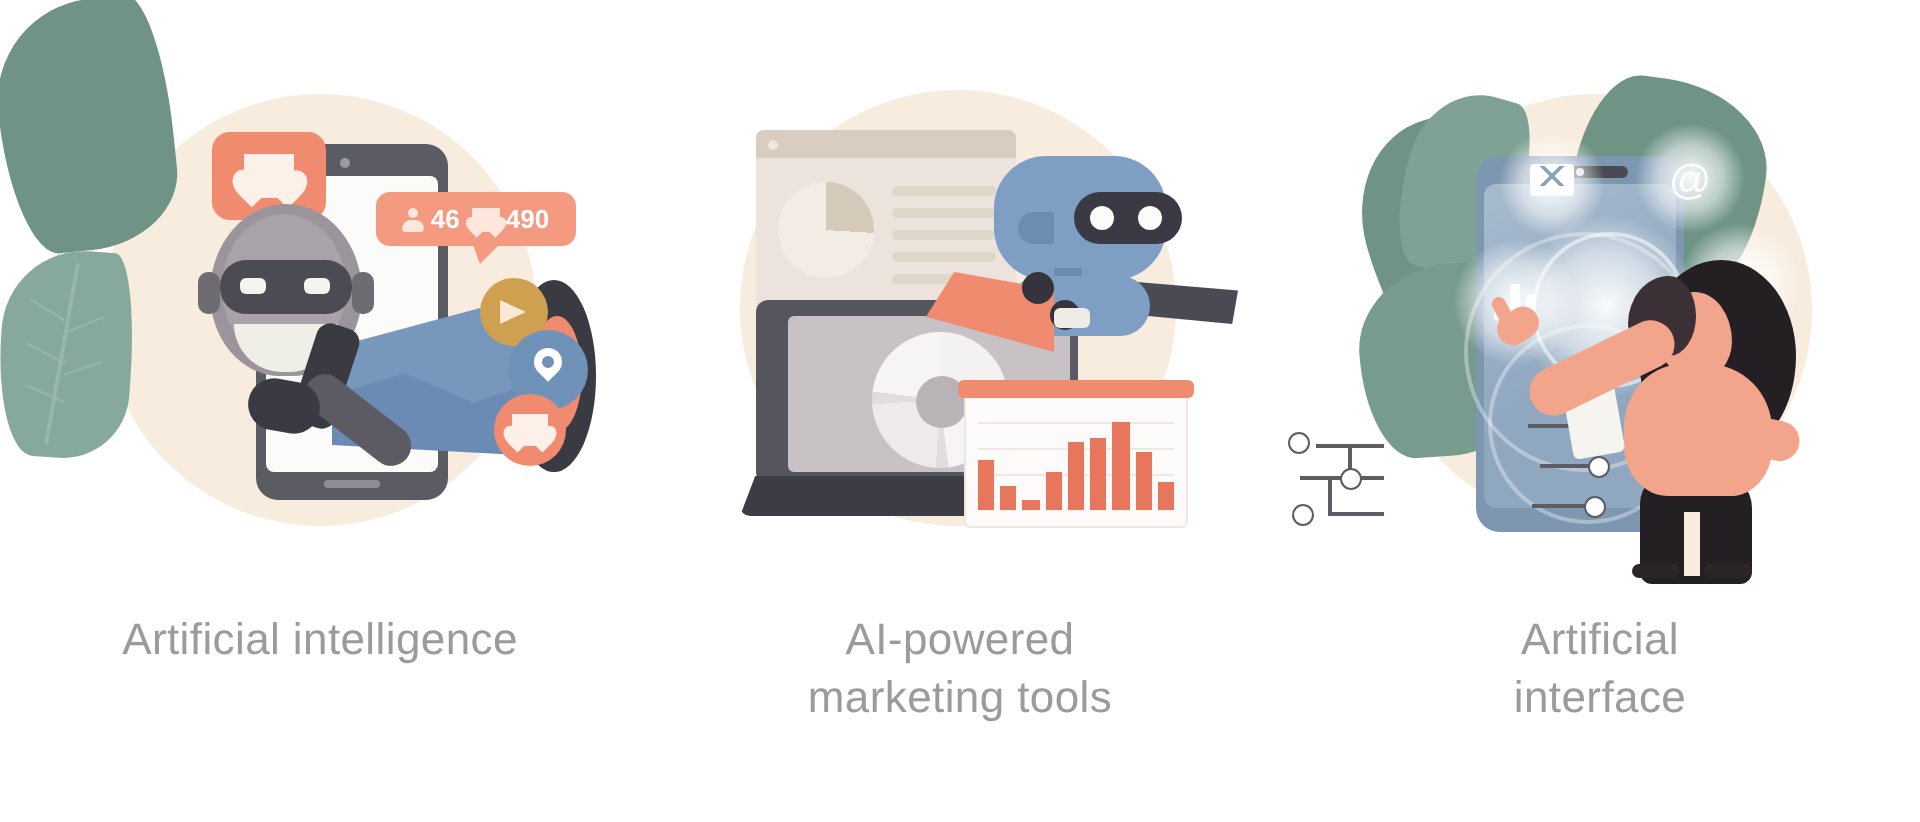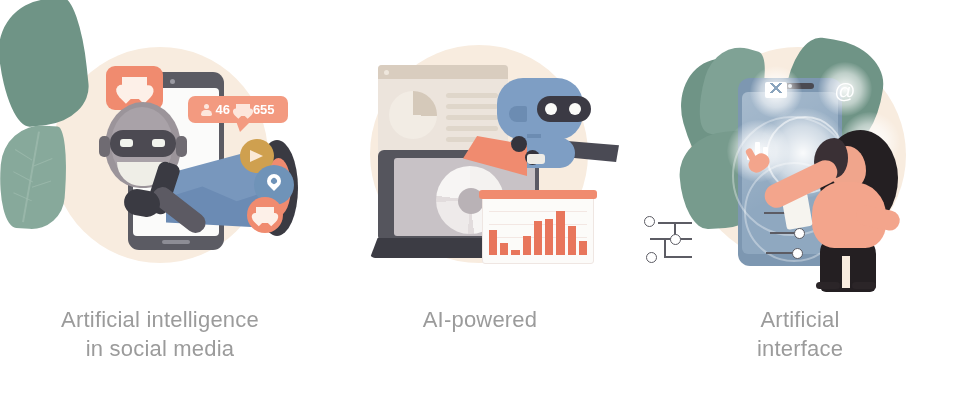--- a/index.html
+++ b/index.html
@@ -438,38 +438,37 @@
       <div class="p1-statB">
         <div class="statgrp">
           <span class="ico-person">
               <i class="h"></i>
               <i class="b"></i>
             </span>
           <span class="statnum">46</span>
         </div>
         <div class="statgrp">
           <span class="heart" style="position:relative;display:inline-block;width:14px;height:12px;background:#fde6dc;"></span>
-          <span class="statnum">655</span>
+          <span class="statnum">490</span>
         </div>
       </div>
 
       <div class="bub p1-i1">
         <span class="tri-send"></span>
       </div>
       <div class="bub p1-i2">
         <span class="pin"></span>
       </div>
       <div class="bub p1-i3">
         <span class="heart" style="left:9px;top:10px;width:18px;height:16px;background:#fdf0e8;"></span>
       </div>
     </div>
 
     <div class="caption">
       <span class="l">Artificial intelligence</span>
-      <span class="l">in social media</span>
     </div>
   </div>
 
   <div class="panel">
     <div class="art">
 
       <div class="circleBg p2-bg"></div>
 
       <div class="p2-win">
         <div class="bar">
@@ -525,20 +524,21 @@
           <div class="bar" style="height:74%"></div>
           <div class="bar" style="height:92%"></div>
           <div class="bar" style="height:60%"></div>
           <div class="bar" style="height:30%"></div>
         </div>
       </div>
     </div>
 
     <div class="caption">
       <span class="l">AI-powered</span>
+      <span class="l">marketing tools</span>
     </div>
   </div>
 
   <div class="panel">
     <div class="art">
 
       <div class="circleBg p3-bg"></div>
 
       <div class="p3-leaf p3-lfA"></div>
       <div class="p3-leaf p3-lfB"></div>

